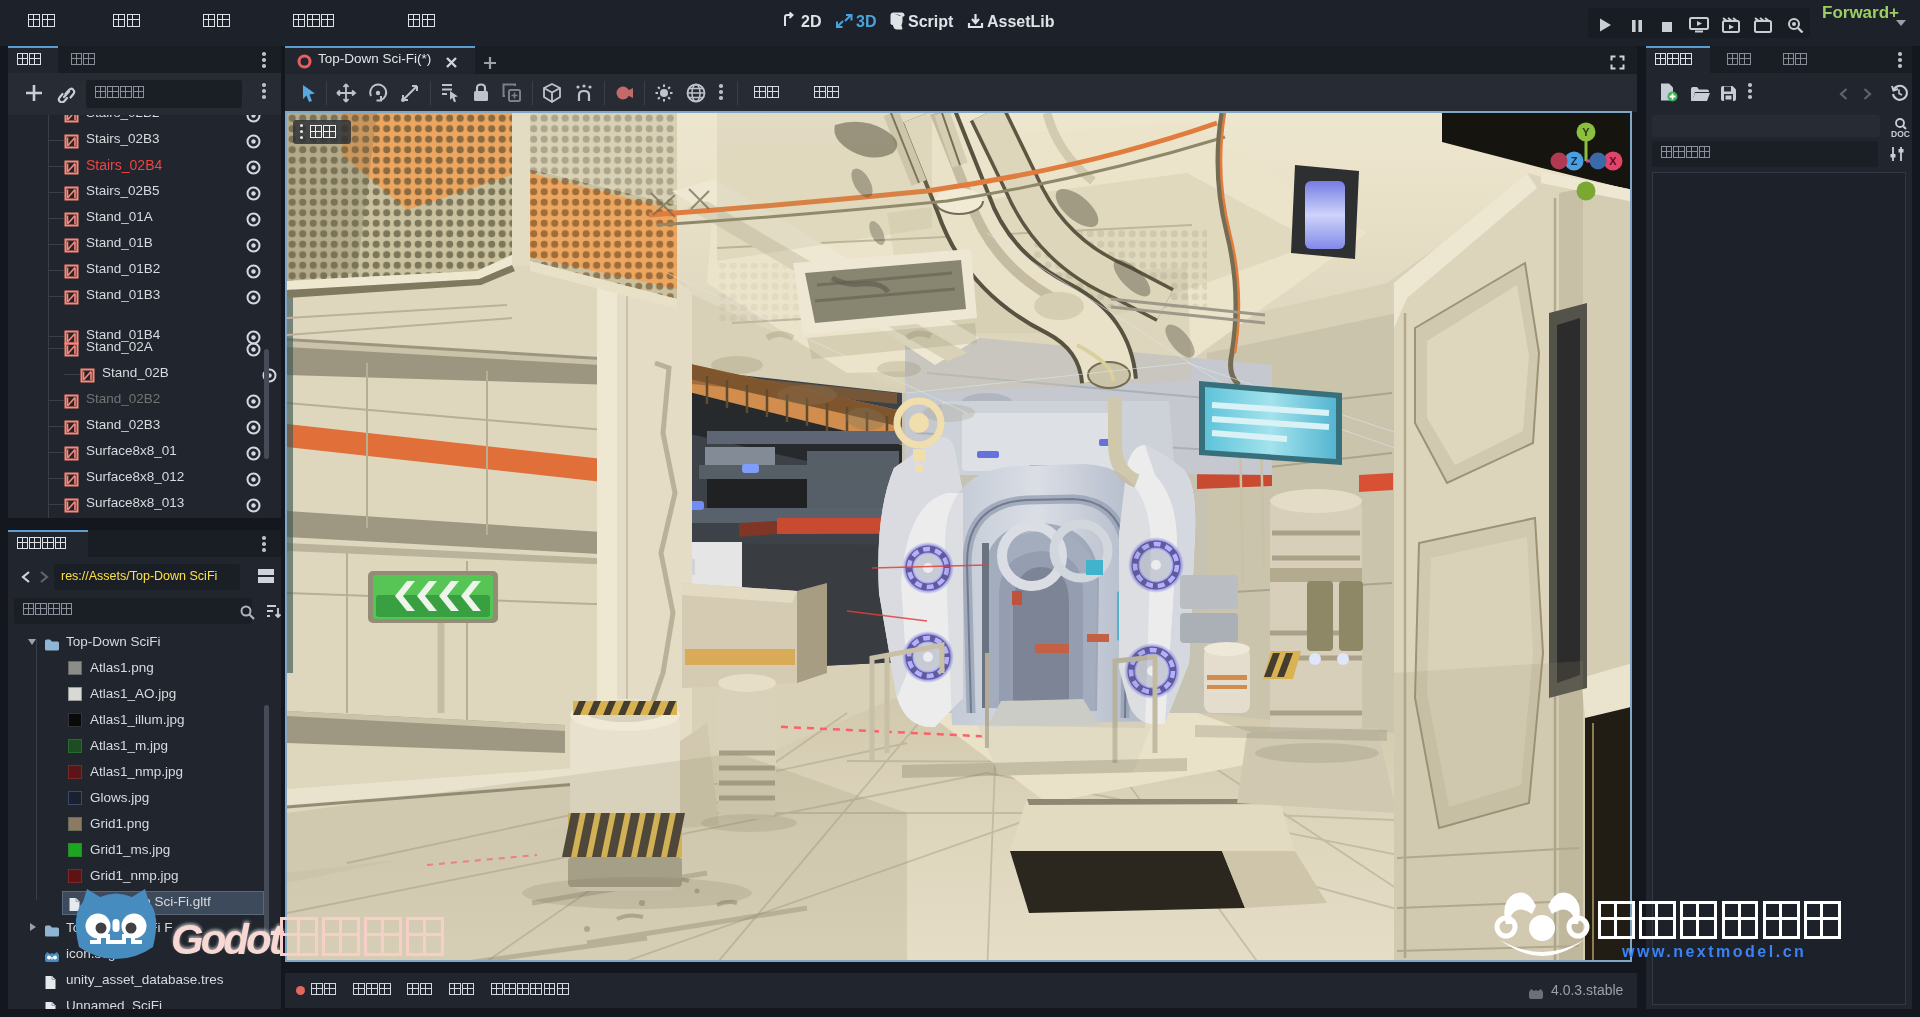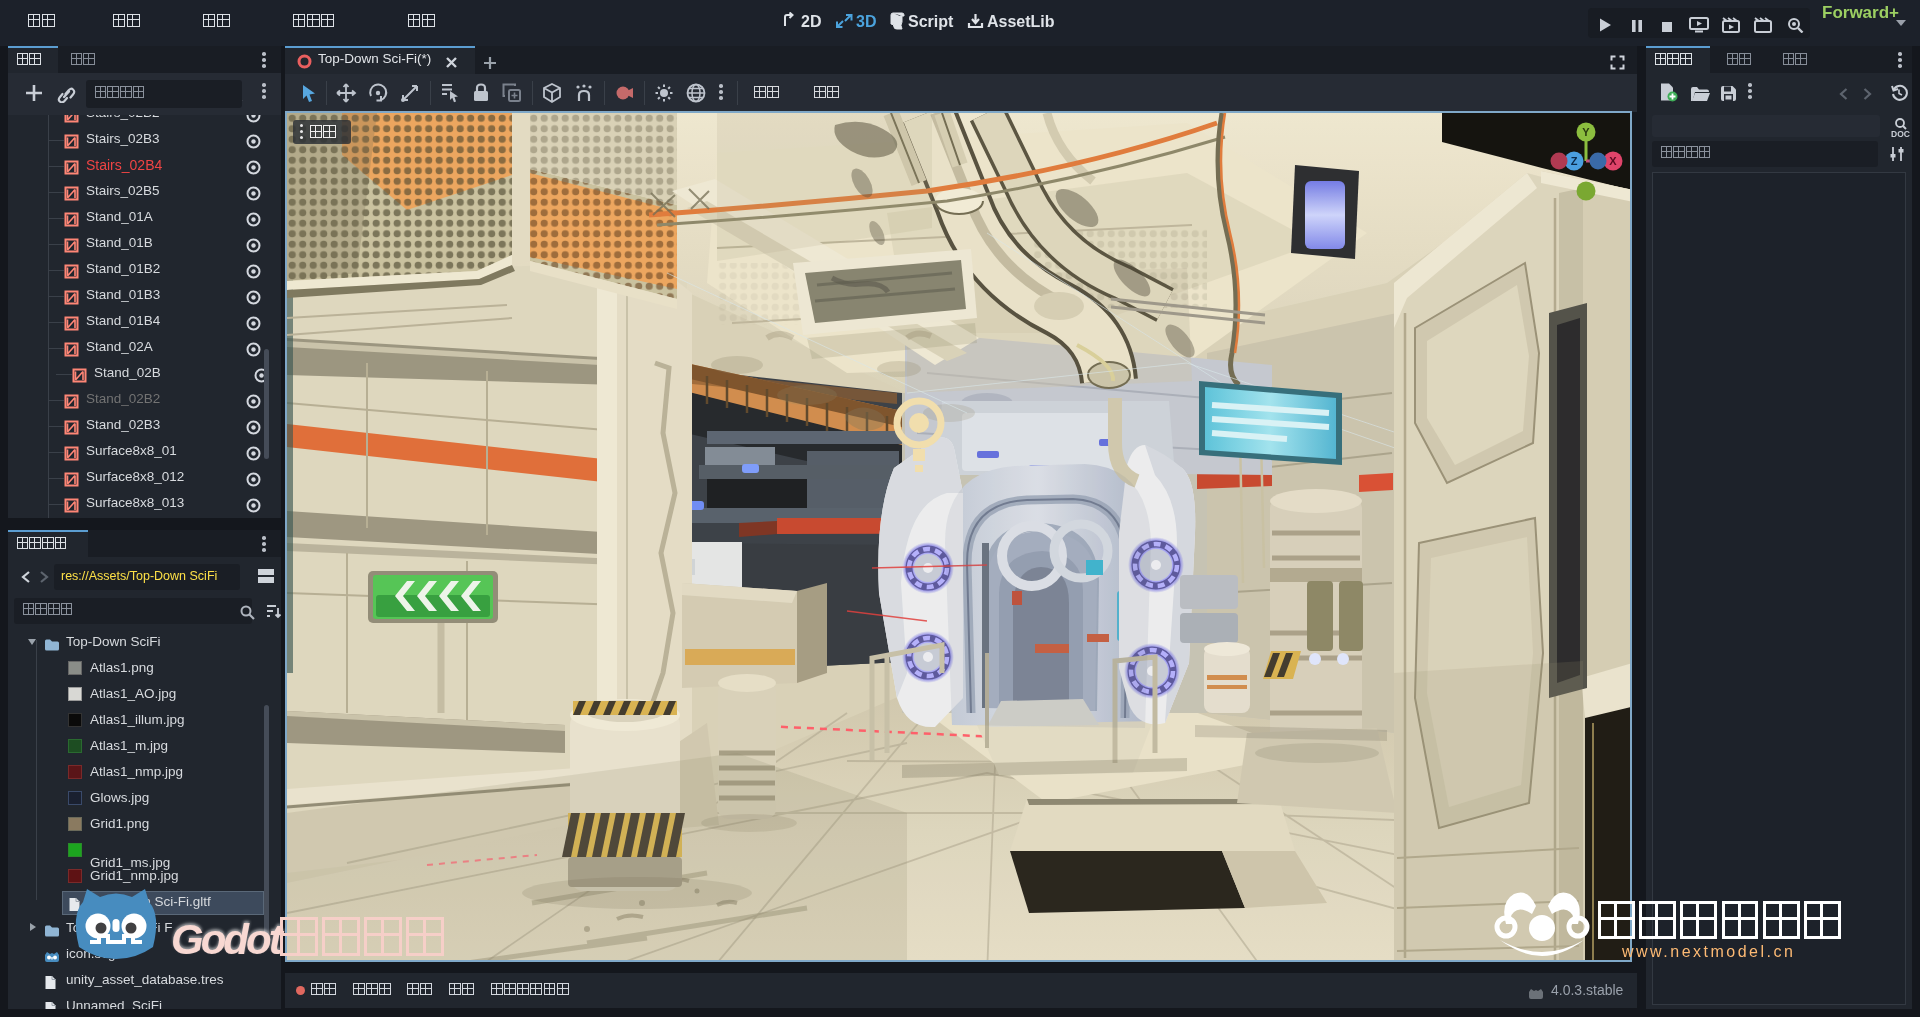--- a/index.html
+++ b/index.html
@@ -193,21 +193,21 @@
       <div class="abs" style="left:56px;top:5px"><svg class="icon" style="" width="15" height="15" viewBox="0 0 15 15" xmlns="http://www.w3.org/2000/svg">
           <rect x="1.5" y="1.5" width="12" height="12" fill="none" stroke="#ff8676" stroke-width="2"></rect>
           <path d="M3.5 12 L11 3.5 M11 3.5 L11 12 M3.5 12 L3.5 3.5" stroke="#ff8676" stroke-width="1.6"></path>
         </svg></div>
       <div class="abs" style="left:78px;top:4px;color:#d7dade;font-size:13.5px">Stand_01B3</div>
       <div class="abs" style="left:237px;top:5px"><svg class="icon" style="" width="17" height="15" viewBox="0 0 17 15" xmlns="http://www.w3.org/2000/svg">
           <circle cx="8.5" cy="7.5" r="6" fill="none" stroke="#d3d7de" stroke-width="2"></circle>
           <circle cx="8.5" cy="7.5" r="2.2" fill="#d3d7de"></circle>
         </svg></div>
     </div>
-    <div class="abs" style="left:0;top:194px;width:287px;height:26px">
+    <div class="abs" style="left:0;top:208px;width:287px;height:26px">
       <div class="abs" style="left:40px;top:13px;width:16px;height:1px;background:#3a4049"></div>
       <div class="abs" style="left:56px;top:5px"><svg class="icon" style="" width="15" height="15" viewBox="0 0 15 15" xmlns="http://www.w3.org/2000/svg">
           <rect x="1.5" y="1.5" width="12" height="12" fill="none" stroke="#ff8676" stroke-width="2"></rect>
           <path d="M3.5 12 L11 3.5 M11 3.5 L11 12 M3.5 12 L3.5 3.5" stroke="#ff8676" stroke-width="1.6"></path>
         </svg></div>
       <div class="abs" style="left:78px;top:4px;color:#d7dade;font-size:13.5px">Stand_01B4</div>
       <div class="abs" style="left:237px;top:5px"><svg class="icon" style="" width="17" height="15" viewBox="0 0 17 15" xmlns="http://www.w3.org/2000/svg">
           <circle cx="8.5" cy="7.5" r="6" fill="none" stroke="#d3d7de" stroke-width="2"></circle>
           <circle cx="8.5" cy="7.5" r="2.2" fill="#d3d7de"></circle>
         </svg></div>
@@ -217,21 +217,21 @@
       <div class="abs" style="left:56px;top:5px"><svg class="icon" style="" width="15" height="15" viewBox="0 0 15 15" xmlns="http://www.w3.org/2000/svg">
           <rect x="1.5" y="1.5" width="12" height="12" fill="none" stroke="#ff8676" stroke-width="2"></rect>
           <path d="M3.5 12 L11 3.5 M11 3.5 L11 12 M3.5 12 L3.5 3.5" stroke="#ff8676" stroke-width="1.6"></path>
         </svg></div>
       <div class="abs" style="left:78px;top:4px;color:#d7dade;font-size:13.5px">Stand_02A</div>
       <div class="abs" style="left:237px;top:5px"><svg class="icon" style="" width="17" height="15" viewBox="0 0 17 15" xmlns="http://www.w3.org/2000/svg">
           <circle cx="8.5" cy="7.5" r="6" fill="none" stroke="#d3d7de" stroke-width="2"></circle>
           <circle cx="8.5" cy="7.5" r="2.2" fill="#d3d7de"></circle>
         </svg></div>
     </div>
-    <div class="abs" style="left:8px;top:246px;width:273px;height:26px">
+    <div class="abs" style="left:16px;top:246px;width:273px;height:26px">
       <div class="abs" style="left:40px;top:13px;width:16px;height:1px;background:#3a4049"></div>
       <div class="abs" style="left:56px;top:5px"><svg class="icon" style="" width="15" height="15" viewBox="0 0 15 15" xmlns="http://www.w3.org/2000/svg">
           <rect x="1.5" y="1.5" width="12" height="12" fill="none" stroke="#ff8676" stroke-width="2"></rect>
           <path d="M3.5 12 L11 3.5 M11 3.5 L11 12 M3.5 12 L3.5 3.5" stroke="#ff8676" stroke-width="1.6"></path>
         </svg></div>
       <div class="abs" style="left:78px;top:4px;color:#d7dade;font-size:13.5px">Stand_02B</div>
       <div class="abs" style="left:237px;top:5px"><svg class="icon" style="" width="17" height="15" viewBox="0 0 17 15" xmlns="http://www.w3.org/2000/svg">
           <circle cx="8.5" cy="7.5" r="6" fill="none" stroke="#d3d7de" stroke-width="2"></circle>
           <circle cx="8.5" cy="7.5" r="2.2" fill="#d3d7de"></circle>
         </svg></div>
@@ -358,21 +358,21 @@
       <div style="width:14px;height:14px;background:#1a2030;border:1px solid #3a4a6a"></div>
     </div>
     <div class="abs" style="left:82px;top:160px;color:#d7dade;font-size:13.5px;white-space:nowrap">Glows.jpg</div>
     <div class="abs" style="left:60px;top:187px">
       <div style="width:14px;height:14px;background:#8a7a60;border:1px solid #6a6a5a"></div>
     </div>
     <div class="abs" style="left:82px;top:186px;color:#d7dade;font-size:13.5px;white-space:nowrap">Grid1.png</div>
     <div class="abs" style="left:60px;top:213px">
       <div style="width:14px;height:14px;background:#1ca51f;border:1px solid #2a8a2a"></div>
     </div>
-    <div class="abs" style="left:82px;top:225px;color:#d7dade;font-size:13.5px;white-space:nowrap">Grid1_ms.jpg</div>
+    <div class="abs" style="left:82px;top:212px;color:#d7dade;font-size:13.5px;white-space:nowrap">Grid1_ms.jpg</div>
     <div class="abs" style="left:60px;top:239px">
       <div style="width:14px;height:14px;background:#5e1214;border:1px solid #7a2a2a"></div>
     </div>
     <div class="abs" style="left:82px;top:238px;color:#d7dade;font-size:13.5px;white-space:nowrap">Grid1_nmp.jpg</div>
     <div class="abs" style="left:54px;top:261px;width:202px;height:24px;background:#3d4a5c;border:1px solid #5a6878"></div>
     <div class="abs" style="left:60px;top:265px"><svg class="icon" style="" width="13" height="15" viewBox="0 0 13 15" xmlns="http://www.w3.org/2000/svg">
         <path d="M1.5 1 L8 1 L11.5 4.5 L11.5 14 L1.5 14 Z" fill="#e6e9ed"></path>
         <path d="M8 1 L8 4.5 L11.5 4.5" fill="none" stroke="#9aa2ab" stroke-width="1"></path>
       </svg></div>
     <div class="abs" style="left:82px;top:264px;color:#d7dade;font-size:13.5px;white-space:nowrap">Top-Down Sci-Fi.gltf</div>
@@ -894,14 +894,14 @@
 <div id="wmright" class="abs" style="left:0;top:0;width:1920px;height:1017px;pointer-events:none">
     <div class="abs" style="left:1492px;top:884px"><svg width="100" height="78" viewBox="0 0 100 78" xmlns="http://www.w3.org/2000/svg">
         <path d="M14 40 Q8 18 22 10 Q36 4 44 22 L40 30 Q28 22 22 28 Q16 33 22 40 Z" fill="#fff"></path>
         <path d="M86 40 Q92 18 78 10 Q64 4 56 22 L60 30 Q72 22 78 28 Q84 33 78 40 Z" fill="#fff"></path>
         <circle cx="14" cy="43" r="9" fill="none" stroke="#fff" stroke-width="5"></circle>
         <circle cx="86" cy="43" r="9" fill="none" stroke="#fff" stroke-width="5"></circle>
         <circle cx="50" cy="44" r="13" fill="#fff"></circle>
         <path d="M8 56 Q50 80 92 56 Q70 72 50 72 Q30 72 8 56 Z" fill="#fff"></path>
       </svg></div>
     <div class="abs cj" style="left:1596px;top:898px;font-size:42px;font-weight:bold;color:#fff"><span class="g"></span><span class="g"></span><span class="g"></span><span class="g"></span><span class="g"></span><span class="g"></span></div>
-    <div class="abs" style="left:1622px;top:943px;font-size:16px;font-weight:normal;color:#fdba74;letter-spacing:2.5px">www.nextmodel.cn</div>
+    <div class="abs" style="left:1622px;top:943px;font-size:16px;font-weight:bold;color:#3b82f6;letter-spacing:2.5px">www.nextmodel.cn</div>
   </div>
 
 </body></html>

